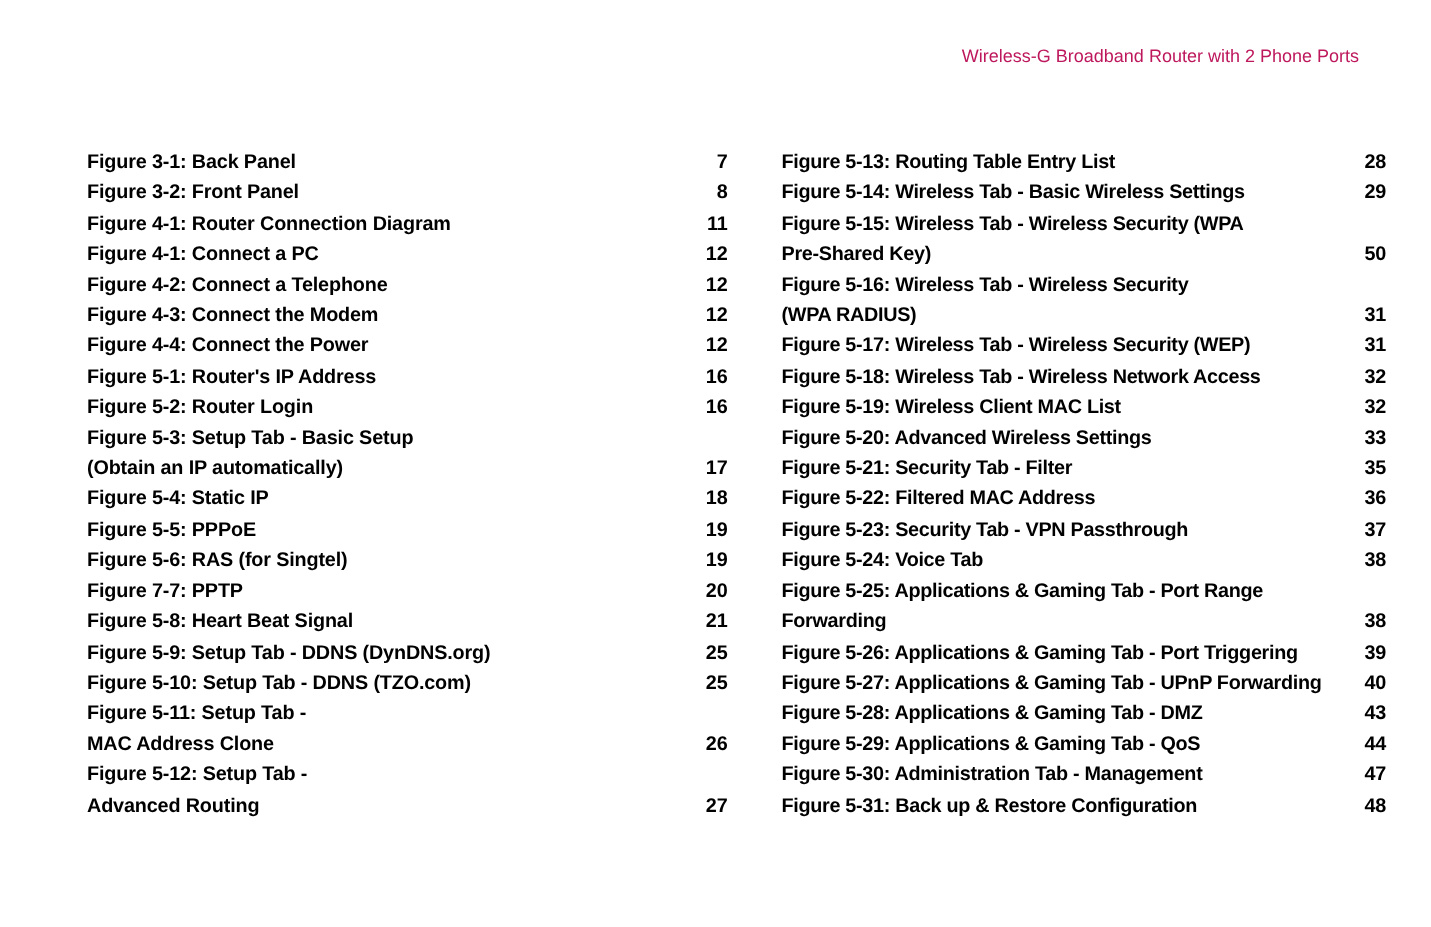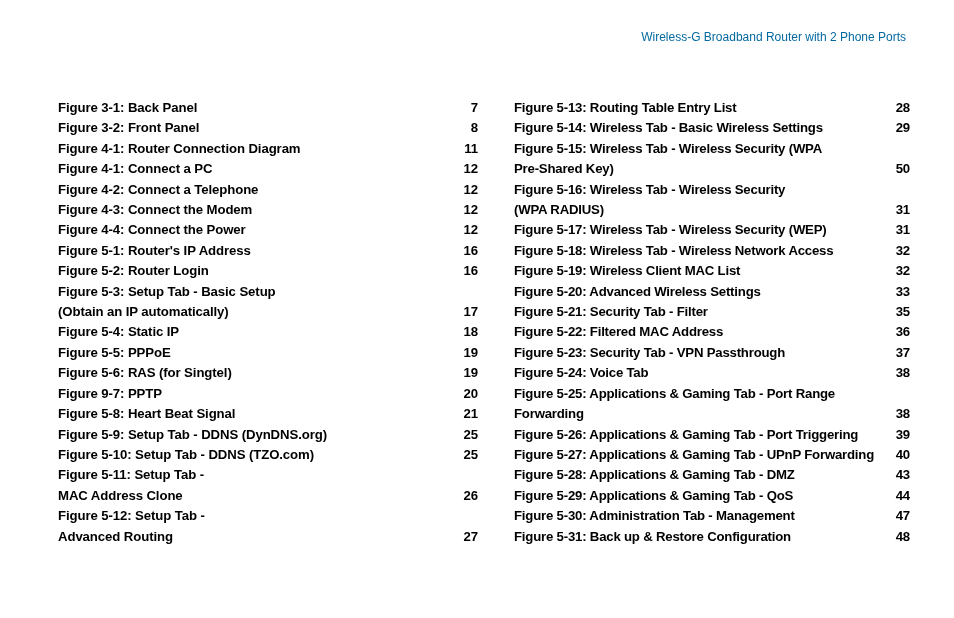--- a/index.html
+++ b/index.html
@@ -15,28 +15,28 @@
     position: relative;
     width: 954px;
     height: 618px;
     box-sizing: border-box;
   }
   .running-header {
     position: absolute;
     top: 30px;
     right: 48px;
     font-size: 12px;
-    color: #0369a1;
+    color: #be185d;
     font-family: Arial, Helvetica, sans-serif;
   }
   .columns {
     position: absolute;
     top: 98px;
     left: 58px;
-    right: 44px;
+    right: 30px;
     display: flex;
     gap: 12px;
   }
   .col {
     flex: 1 1 0;
   }
   .entry {
     display: flex;
     justify-content: space-between;
     align-items: baseline;
@@ -114,21 +114,21 @@
         </div>
         <div class="entry">
           <span class="label">Figure 5-5: PPPoE</span>
           <span class="page-num">19</span>
         </div>
         <div class="entry">
           <span class="label">Figure 5-6: RAS (for Singtel)</span>
           <span class="page-num">19</span>
         </div>
         <div class="entry">
-          <span class="label">Figure 9-7: PPTP</span>
+          <span class="label">Figure 7-7: PPTP</span>
           <span class="page-num">20</span>
         </div>
         <div class="entry">
           <span class="label">Figure 5-8: Heart Beat Signal</span>
           <span class="page-num">21</span>
         </div>
         <div class="entry">
           <span class="label">Figure 5-9: Setup Tab - DDNS (DynDNS.org)</span>
           <span class="page-num">25</span>
         </div>

